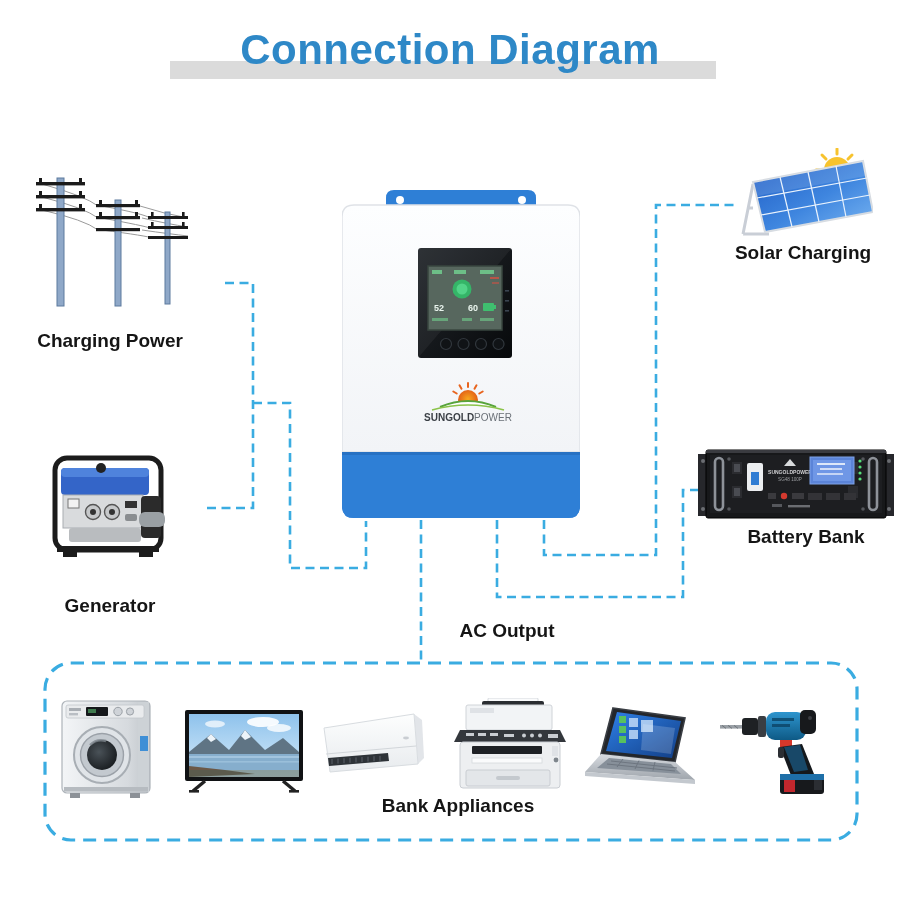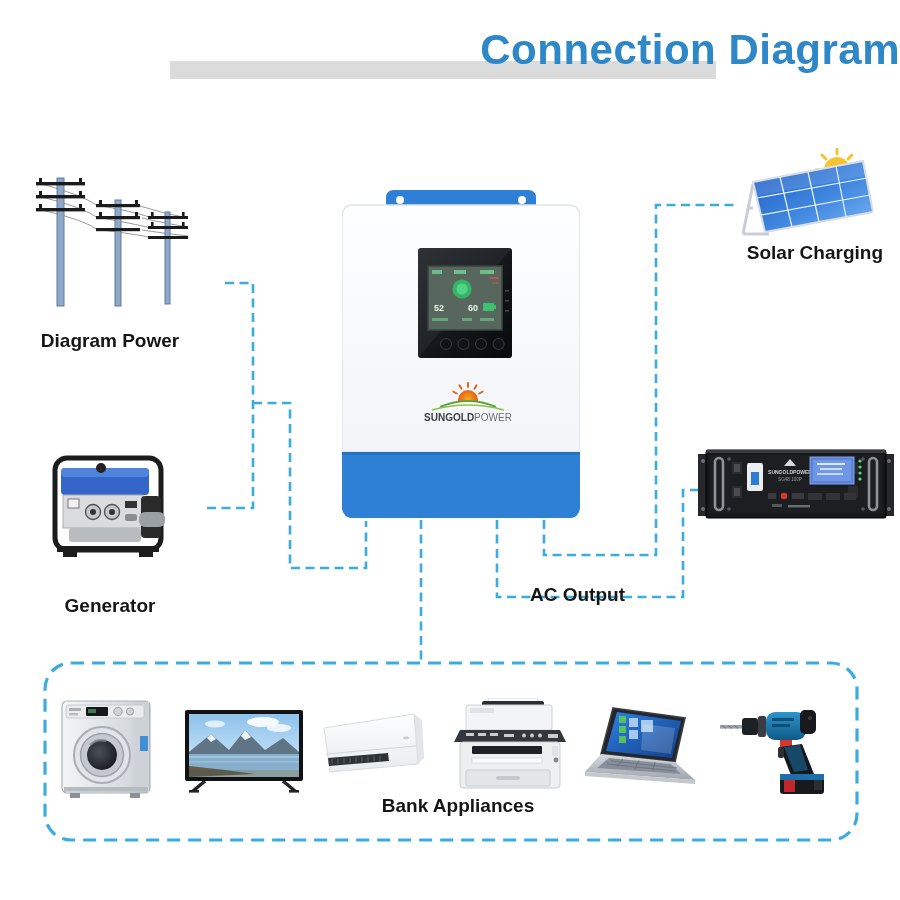--- a/index.html
+++ b/index.html
@@ -3,31 +3,31 @@
 <meta charset="utf-8">
 <style>
   html,body{margin:0;padding:0;background:#fff;}
   #stage{
     position:relative;width:900px;height:900px;background:#ffffff;overflow:hidden;
     font-family:"Liberation Sans", sans-serif;
   }
   .abs{position:absolute;}
   #title-band{left:170px;top:61px;width:546px;height:18px;background:#DBDBDB;}
   #page-title{
-    left:0;top:26px;width:900px;text-align:right;
+    left:0;top:26px;width:900px;text-align:center;
     font-size:42px;font-weight:700;color:#2E88C7;letter-spacing:0.5px;
   }
   .node-label{
     color:#151515;font-size:19px;font-weight:700;text-align:center;white-space:nowrap;
   }
   #utility-label{left:30px;top:330px;width:160px;}
   #generator-label{left:45px;top:563px;width:130px;margin-top:32px;}
-  #solar-label{left:723px;top:242px;width:160px;text-align:right;}
+  #solar-label{left:723px;top:242px;width:160px;}
   #battery-label{left:726px;top:526px;width:160px;}
-  #ac-output-label{left:437px;top:584px;width:140px;text-align:right;margin-left:48px;}
+  #ac-output-label{left:437px;top:620px;width:140px;text-align:center;}
   #appliances-label{left:378px;top:795px;width:160px;}
   svg{display:block;}
 </style>
 </head>
 <body>
 
 <div id="stage">
 
   <div id="title-band" class="abs"></div>
   <div id="page-title" class="abs">Connection Diagram</div>
@@ -79,21 +79,21 @@
       <rect x="69" y="36" width="3" height="5"></rect>
         <rect x="105" y="36" width="3" height="5"></rect>
       <rect x="69" y="48" width="3" height="5"></rect>
         <rect x="105" y="48" width="3" height="5"></rect>
       <rect x="121" y="48" width="2.6" height="4.6"></rect>
         <rect x="152" y="48" width="2.6" height="4.6"></rect>
       <rect x="121" y="58" width="2.6" height="4.6"></rect>
         <rect x="152" y="58" width="2.6" height="4.6"></rect>
     </g>
   </svg>
-  <div id="utility-label" class="abs node-label">Diagram Power</div>
+  <div id="utility-label" class="abs node-label">Charging Power</div>
 
   <svg class="abs" style="left:45px;top:446px" width="130" height="114" viewBox="0 0 130 114">
     <rect x="10" y="12" width="106" height="92" rx="12" fill="none" stroke="#1c1c1c" stroke-width="5"></rect>
     <rect x="16" y="22" width="88" height="27" rx="4" fill="#3465C8"></rect>
     <rect x="16" y="22" width="88" height="9" rx="4" fill="#4F83DC"></rect>
     <circle cx="56" cy="22" r="5" fill="#222"></circle>
     <rect x="18" y="49" width="80" height="33" fill="#D9DBDD" stroke="#A9ADB2" stroke-width="1"></rect>
     <rect x="23" y="53" width="11" height="9" fill="#F2F2F2" stroke="#777" stroke-width="1"></rect>
     <circle cx="48" cy="66" r="7.5" fill="#C6C8CA" stroke="#555" stroke-width="1.4"></circle>
     <circle cx="48" cy="66" r="3" fill="#333"></circle>
@@ -255,20 +255,21 @@
     </g>
     <rect x="70" y="47" width="8" height="6" fill="#3a3a3e"></rect>
     <circle cx="86" cy="50" r="3.2" fill="#D43A2F"></circle>
     <rect x="94" y="47" width="12" height="6" fill="#3a3a3e"></rect>
     <rect x="110" y="47" width="14" height="7" fill="#333337"></rect>
     <rect x="128" y="47" width="14" height="7" fill="#333337"></rect>
     <rect x="146" y="47" width="12" height="7" fill="#333337"></rect>
     <rect x="74" y="58" width="10" height="3" fill="#55575c"></rect>
     <rect x="90" y="59" width="22" height="2.4" fill="#6b6d72"></rect>
   </svg>
+  <div id="battery-label" class="abs node-label">Battery Bank</div>
 
   <div id="ac-output-label" class="abs node-label">AC Output</div>
 
   <svg class="abs" style="left:60px;top:696px" width="98" height="103" viewBox="0 0 98 103">
     <defs>
       <linearGradient id="wmG" x1="0" y1="0" x2="1" y2="0">
         <stop offset="0" stop-color="#F3F5F7"></stop>
           <stop offset="0.75" stop-color="#D6DADE"></stop>
           <stop offset="1" stop-color="#BFC4C9"></stop>
       </linearGradient>

